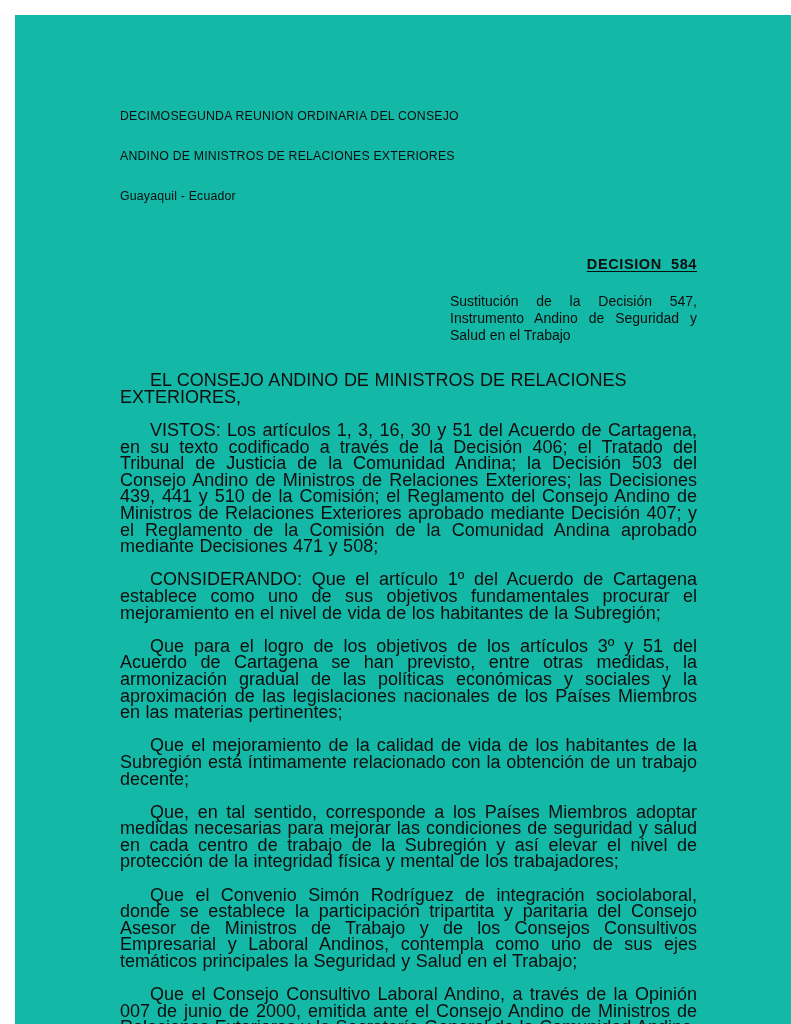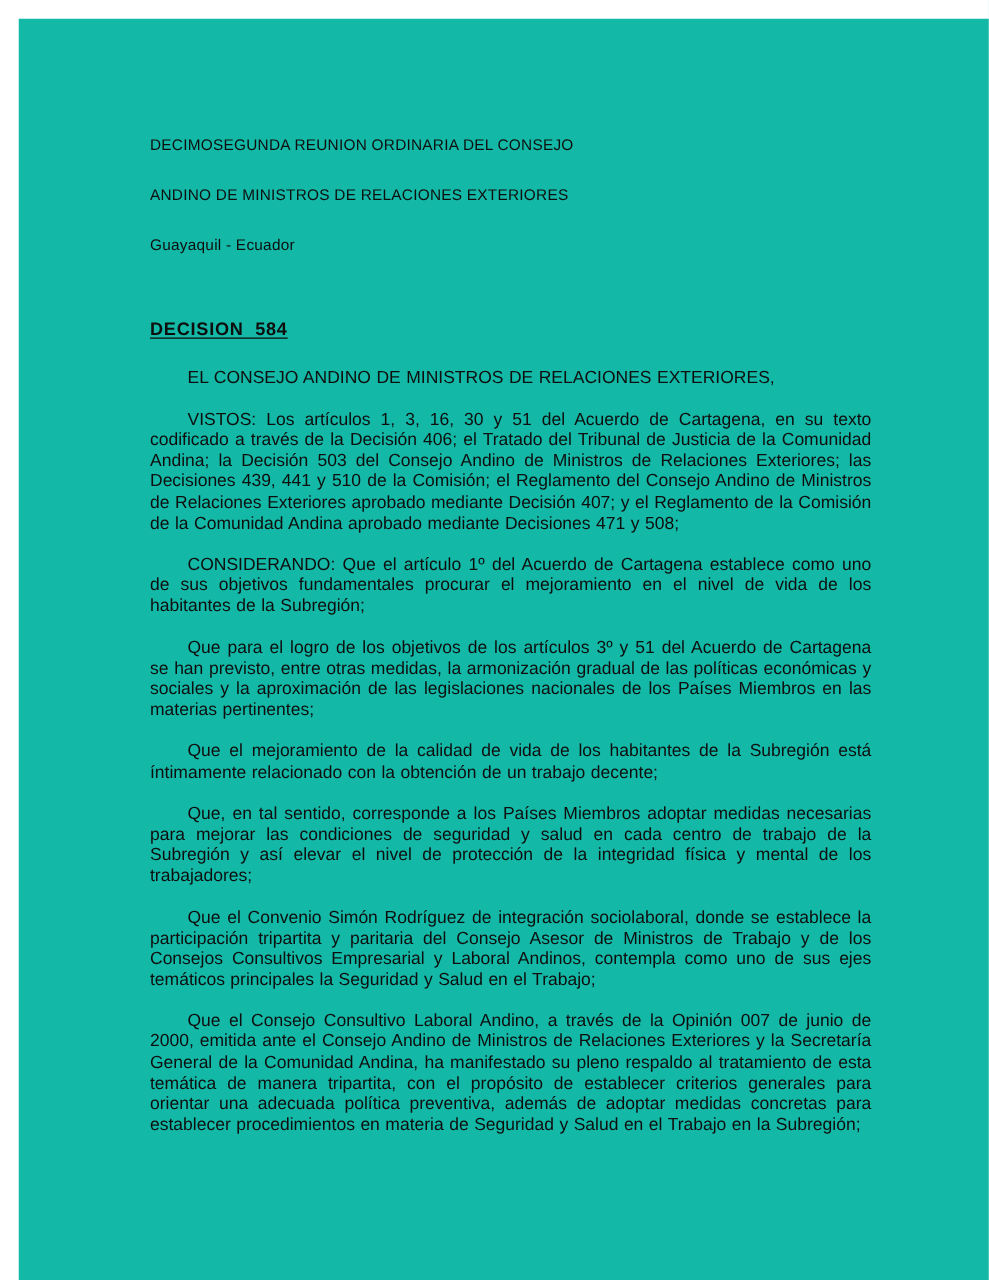--- a/index.html
+++ b/index.html
@@ -21,40 +21,40 @@
   }
   .header-block {
     font-size: 12.3px;
     line-height: 13.4px;
     font-weight: normal;
     letter-spacing: 0.2px;
     white-space: pre;
     margin: 0 0 26px 0;
   }
   .doc-title {
-    text-align: left;
+    text-align: right;
     font-size: 14.5px;
     font-weight: bold;
     letter-spacing: 0.6px;
     margin: 0 0 21px 0;
   }
   .doc-title span {
     text-decoration: underline;
     text-underline-offset: 2px;
     white-space: pre;
   }
   .doc-subtitle {
     width: 247px;
     margin: 0 0 29px auto;
     font-size: 14px;
     line-height: 16.6px;
     text-align: justify;
   }
   .body-text p {
-    font-size: 14px;
+    font-size: 18px;
     line-height: 16.6px;
     text-align: justify;
     text-indent: 30px;
     margin: 16.6px 0 0 0;
     word-spacing: 0.5px;
   }
   .body-text p.opening {
     margin-top: 0;
     text-align: left;
   }
@@ -67,20 +67,21 @@
   <div class="header-block">
     <div>DECIMOSEGUNDA REUNION ORDINARIA DEL CONSEJO</div>
     <div>ANDINO DE MINISTROS DE RELACIONES EXTERIORES</div>
     <div>Guayaquil - Ecuador</div>
   </div>
 
   <div class="doc-title">
     <span>DECISION  584</span>
   </div>
 
+  <div class="doc-subtitle">Sustitución de la Decisión 547, Instrumento Andino de Seguridad y Salud en el Trabajo</div>
 
   <div class="body-text">
     <p class="opening">EL CONSEJO ANDINO DE MINISTROS DE RELACIONES EXTERIORES,</p>
     <p>VISTOS: Los artículos 1, 3, 16, 30 y 51 del Acuerdo de Cartagena, en su texto codificado a través de la Decisión 406; el Tratado del Tribunal de Justicia de la Comunidad Andina; la Decisión 503 del Consejo Andino de Ministros de Relaciones Exteriores; las Decisiones 439, 441 y 510 de la Comisión; el Reglamento del Consejo Andino de Ministros de Relaciones Exteriores aprobado mediante Decisión 407; y el Reglamento de la Comisión de la Comunidad Andina aprobado mediante Decisiones 471 y 508;</p>
     <p>CONSIDERANDO: Que el artículo 1º del Acuerdo de Cartagena establece como uno de sus objetivos fundamentales procurar el mejoramiento en el nivel de vida de los habitantes de la Subregión;</p>
     <p>Que para el logro de los objetivos de los artículos 3º y 51 del Acuerdo de Cartagena se han previsto, entre otras medidas, la armonización gradual de las políticas económicas y sociales y la aproximación de las legislaciones nacionales de los Países Miembros en las materias pertinentes;</p>
     <p>Que el mejoramiento de la calidad de vida de los habitantes de la Subregión está íntimamente relacionado con la obtención de un trabajo decente;</p>
     <p>Que, en tal sentido, corresponde a los Países Miembros adoptar medidas necesarias para mejorar las condiciones de seguridad y salud en cada centro de trabajo de la Subregión y así elevar el nivel de protección de la integridad física y mental de los trabajadores;</p>
     <p>Que el Convenio Simón Rodríguez de integración sociolaboral, donde se establece la participación tripartita y paritaria del Consejo Asesor de Ministros de Trabajo y de los Consejos Consultivos Empresarial y Laboral Andinos, contempla como uno de sus ejes temáticos principales la Seguridad y Salud en el Trabajo;</p>
     <p>Que el Consejo Consultivo Laboral Andino, a través de la Opinión 007 de junio de 2000, emitida ante el Consejo Andino de Ministros de Relaciones Exteriores y la Secretaría General de la Comunidad Andina, ha manifestado su pleno respaldo al tratamiento de esta temática de manera tripartita, con el propósito de establecer criterios generales para orientar una adecuada política preventiva, además de adoptar medidas concretas para establecer procedimientos en materia de Seguridad y Salud en el Trabajo en la Subregión;</p>

